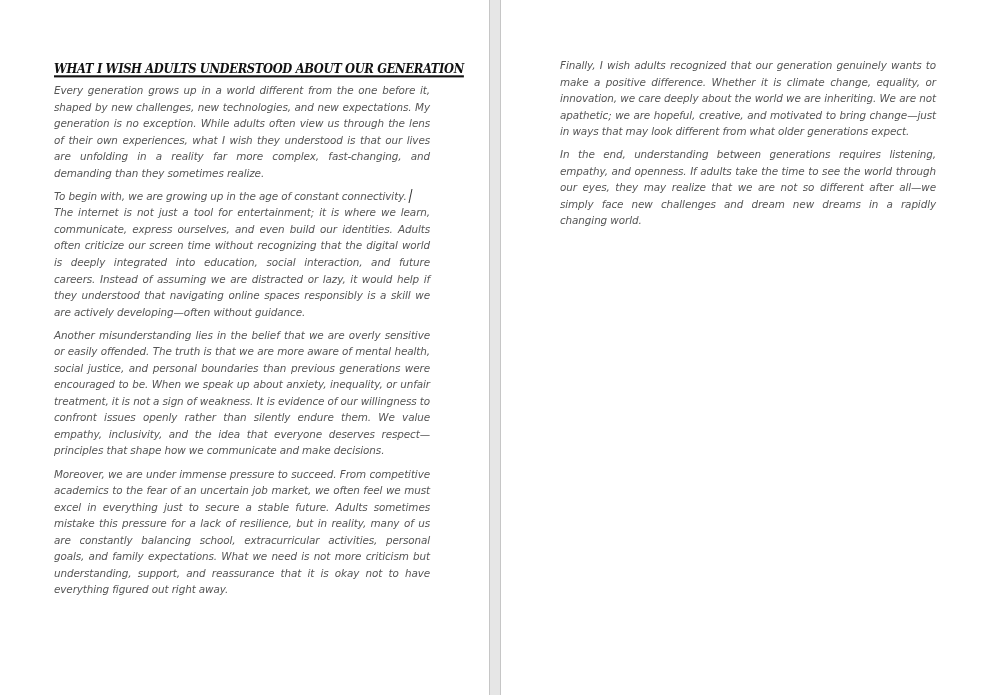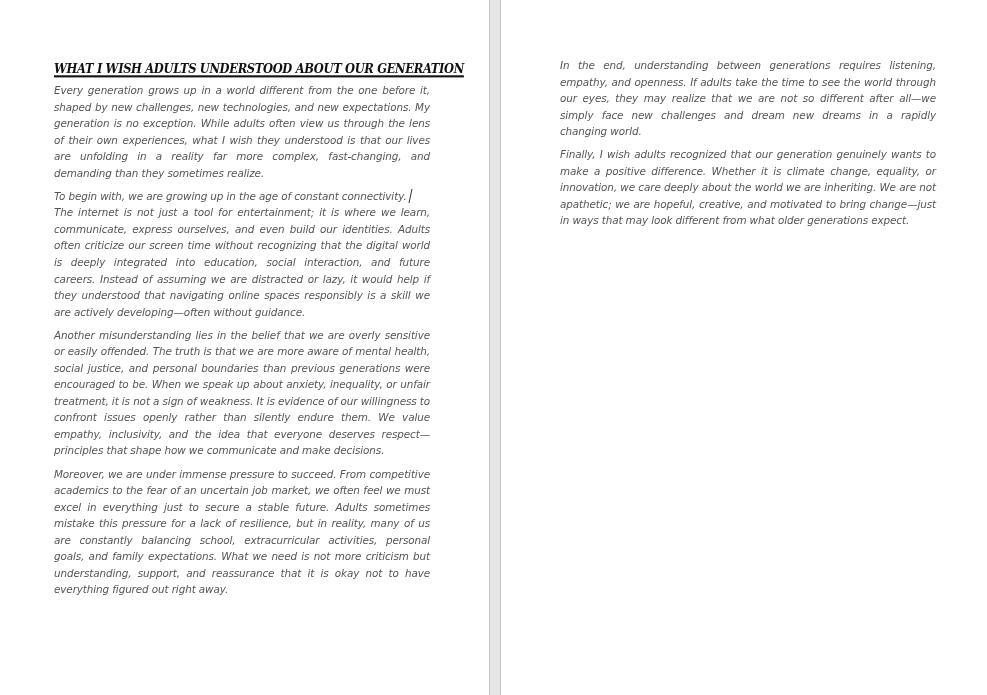--- a/index.html
+++ b/index.html
@@ -93,16 +93,16 @@
     <p class="para"><span>To begin with, we are growing up in the age of constant connectivity.</span><span class="cursor"></span><br><span>The internet is not just a tool for entertainment; it is where we learn, communicate, express ourselves, and even build our identities. Adults often criticize our screen time without recognizing that the digital world is deeply integrated into education, social interaction, and future careers. Instead of assuming we are distracted or lazy, it would help if they understood that navigating online spaces responsibly is a skill we are actively developing—often without guidance.</span></p>
     <p class="para">Another misunderstanding lies in the belief that we are overly sensitive or easily offended. The truth is that we are more aware of mental health, social justice, and personal boundaries than previous generations were encouraged to be. When we speak up about anxiety, inequality, or unfair treatment, it is not a sign of weakness. It is evidence of our willingness to confront issues openly rather than silently endure them. We value empathy, inclusivity, and the idea that everyone deserves respect—principles that shape how we communicate and make decisions.</p>
     <p class="para">Moreover, we are under immense pressure to succeed. From competitive academics to the fear of an uncertain job market, we often feel we must excel in everything just to secure a stable future. Adults sometimes mistake this pressure for a lack of resilience, but in reality, many of us are constantly balancing school, extracurricular activities, personal goals, and family expectations. What we need is not more criticism but understanding, support, and reassurance that it is okay not to have everything figured out right away.</p>
   </div>
 </div>
 
 <div class="page-gap"></div>
 
 <div class="page" id="page-right">
   <div class="column">
+    <p class="para">Finally, I wish adults recognized that our generation genuinely wants to make a positive difference. Whether it is climate change, equality, or innovation, we care deeply about the world we are inheriting. We are not apathetic; we are hopeful, creative, and motivated to bring change—just in ways that may look different from what older generations expect.</p>
     <p class="para">In the end, understanding between generations requires listening, empathy, and openness. If adults take the time to see the world through our eyes, they may realize that we are not so different after all—we simply face new challenges and dream new dreams in a rapidly changing world.</p>
-    <p class="para">Finally, I wish adults recognized that our generation genuinely wants to make a positive difference. Whether it is climate change, equality, or innovation, we care deeply about the world we are inheriting. We are not apathetic; we are hopeful, creative, and motivated to bring change—just in ways that may look different from what older generations expect.</p>
   </div>
 </div>
 
 </body></html>

